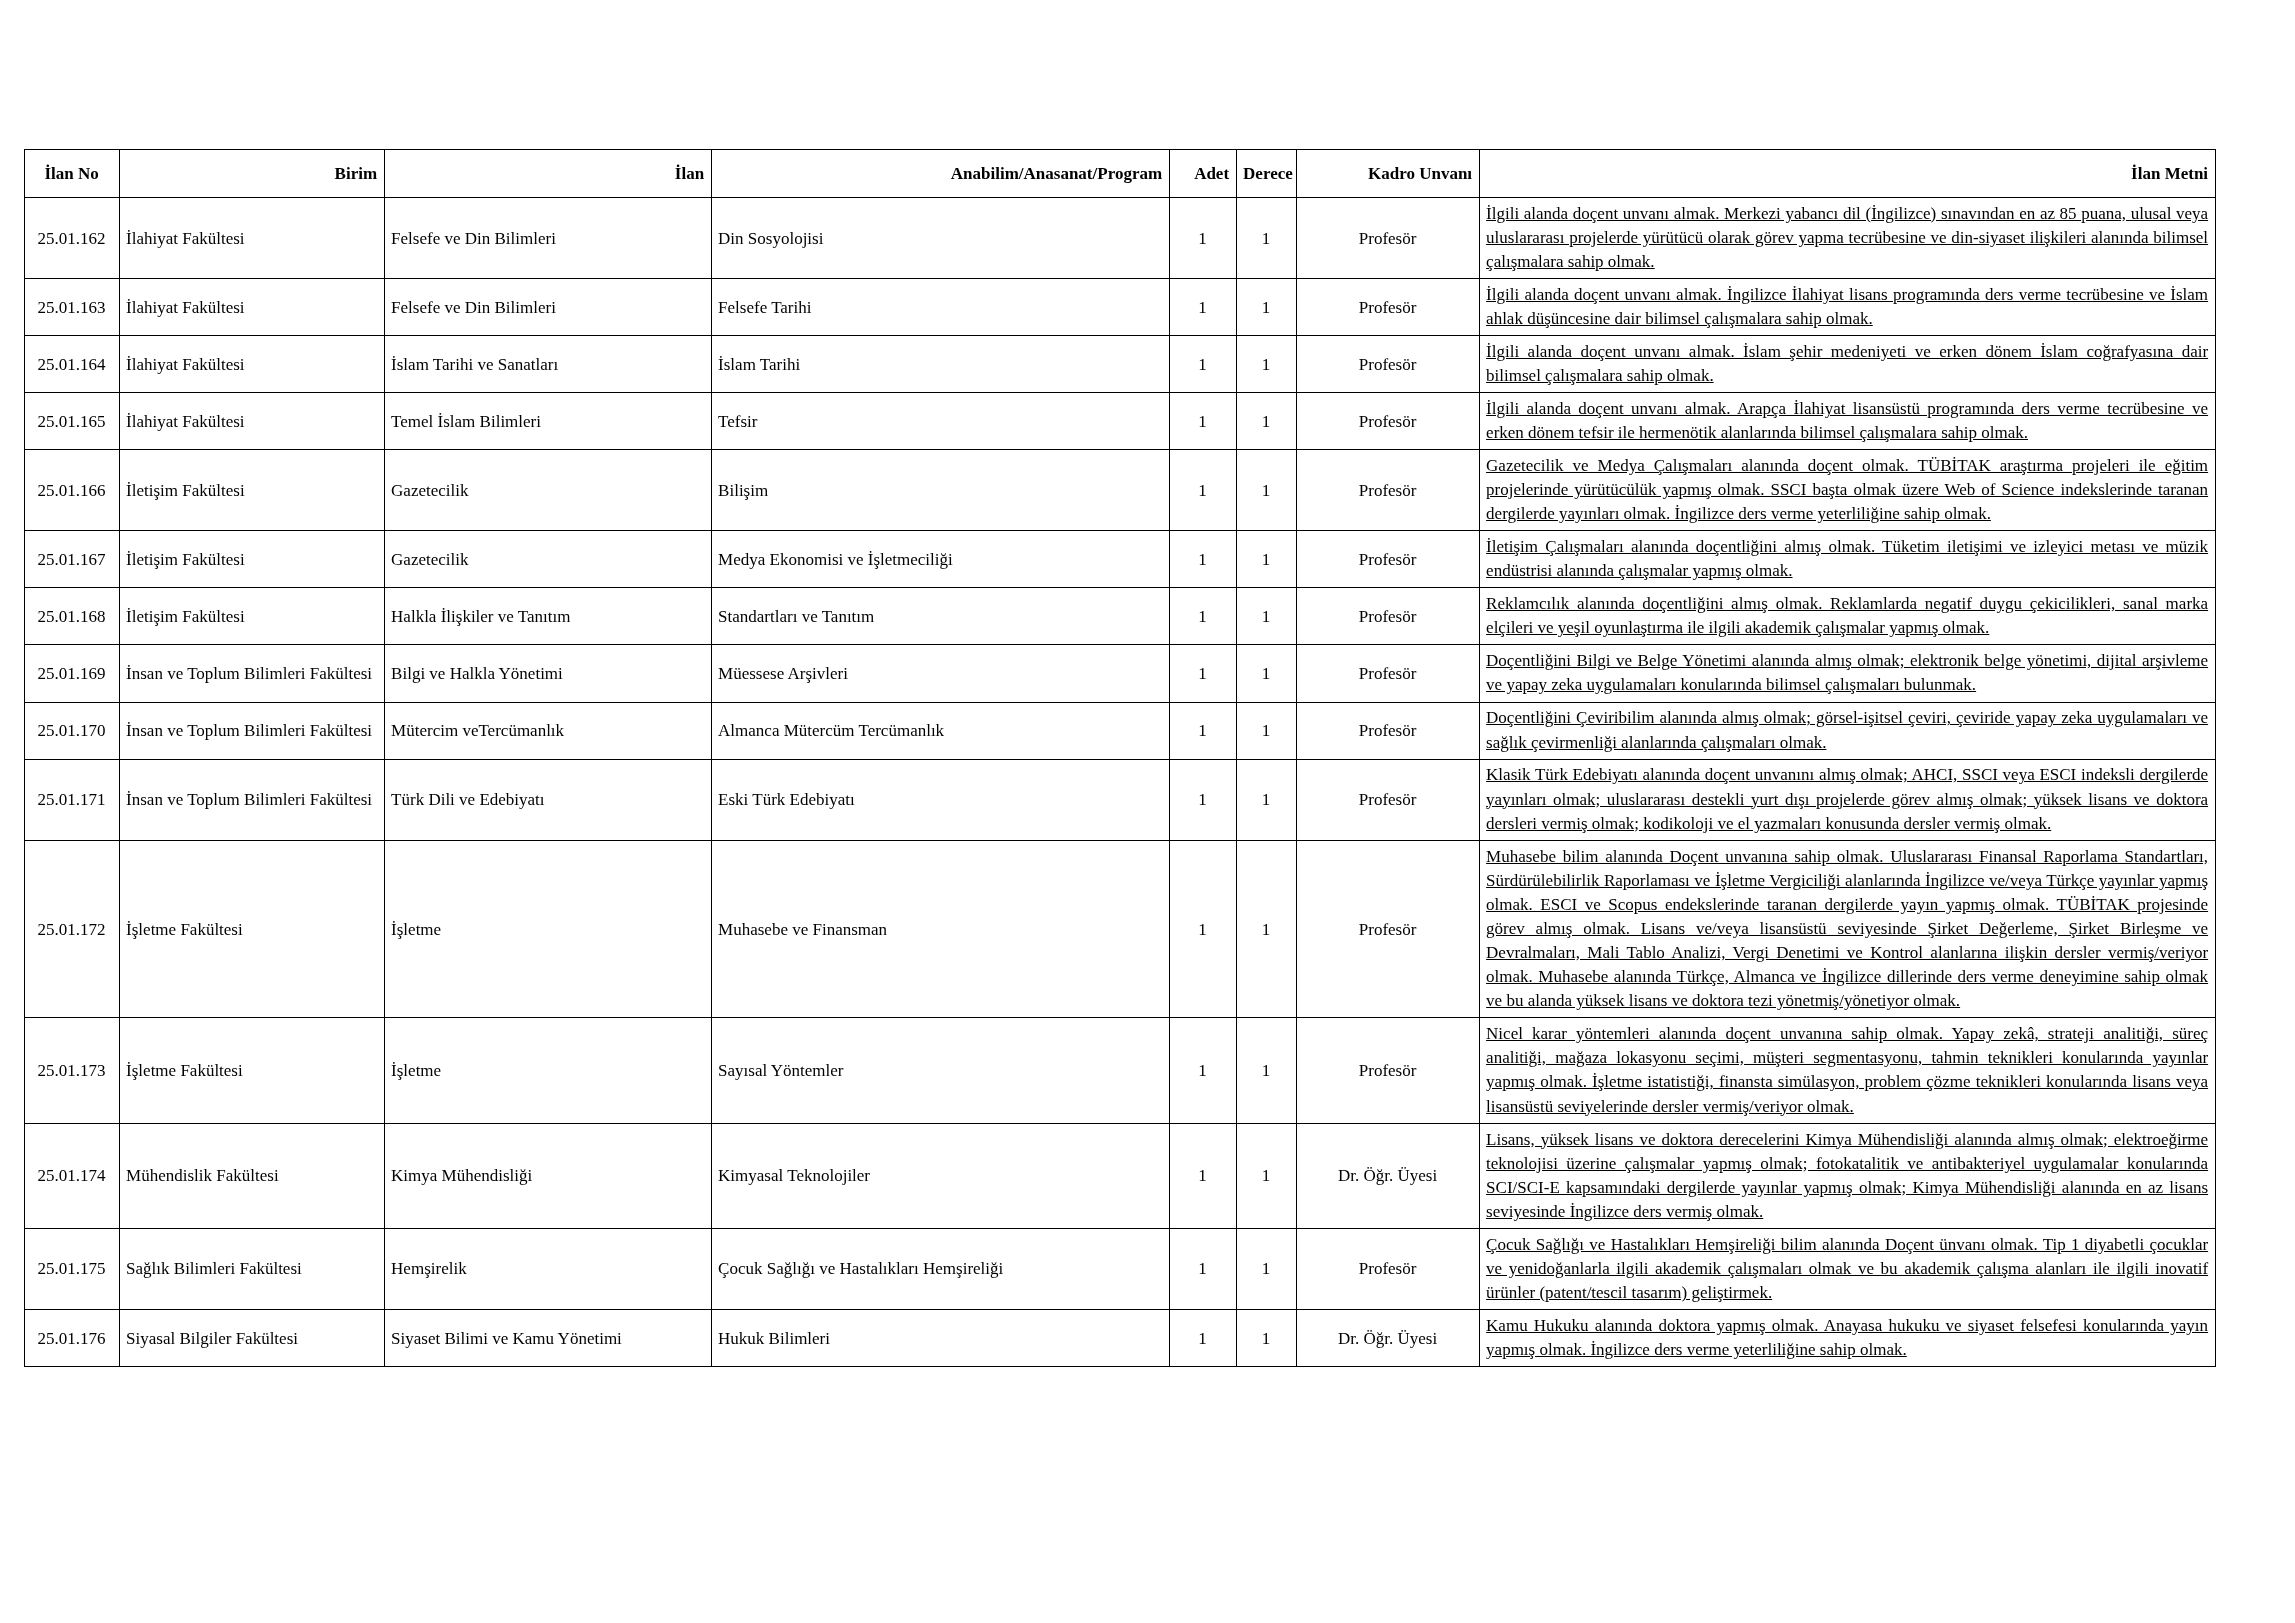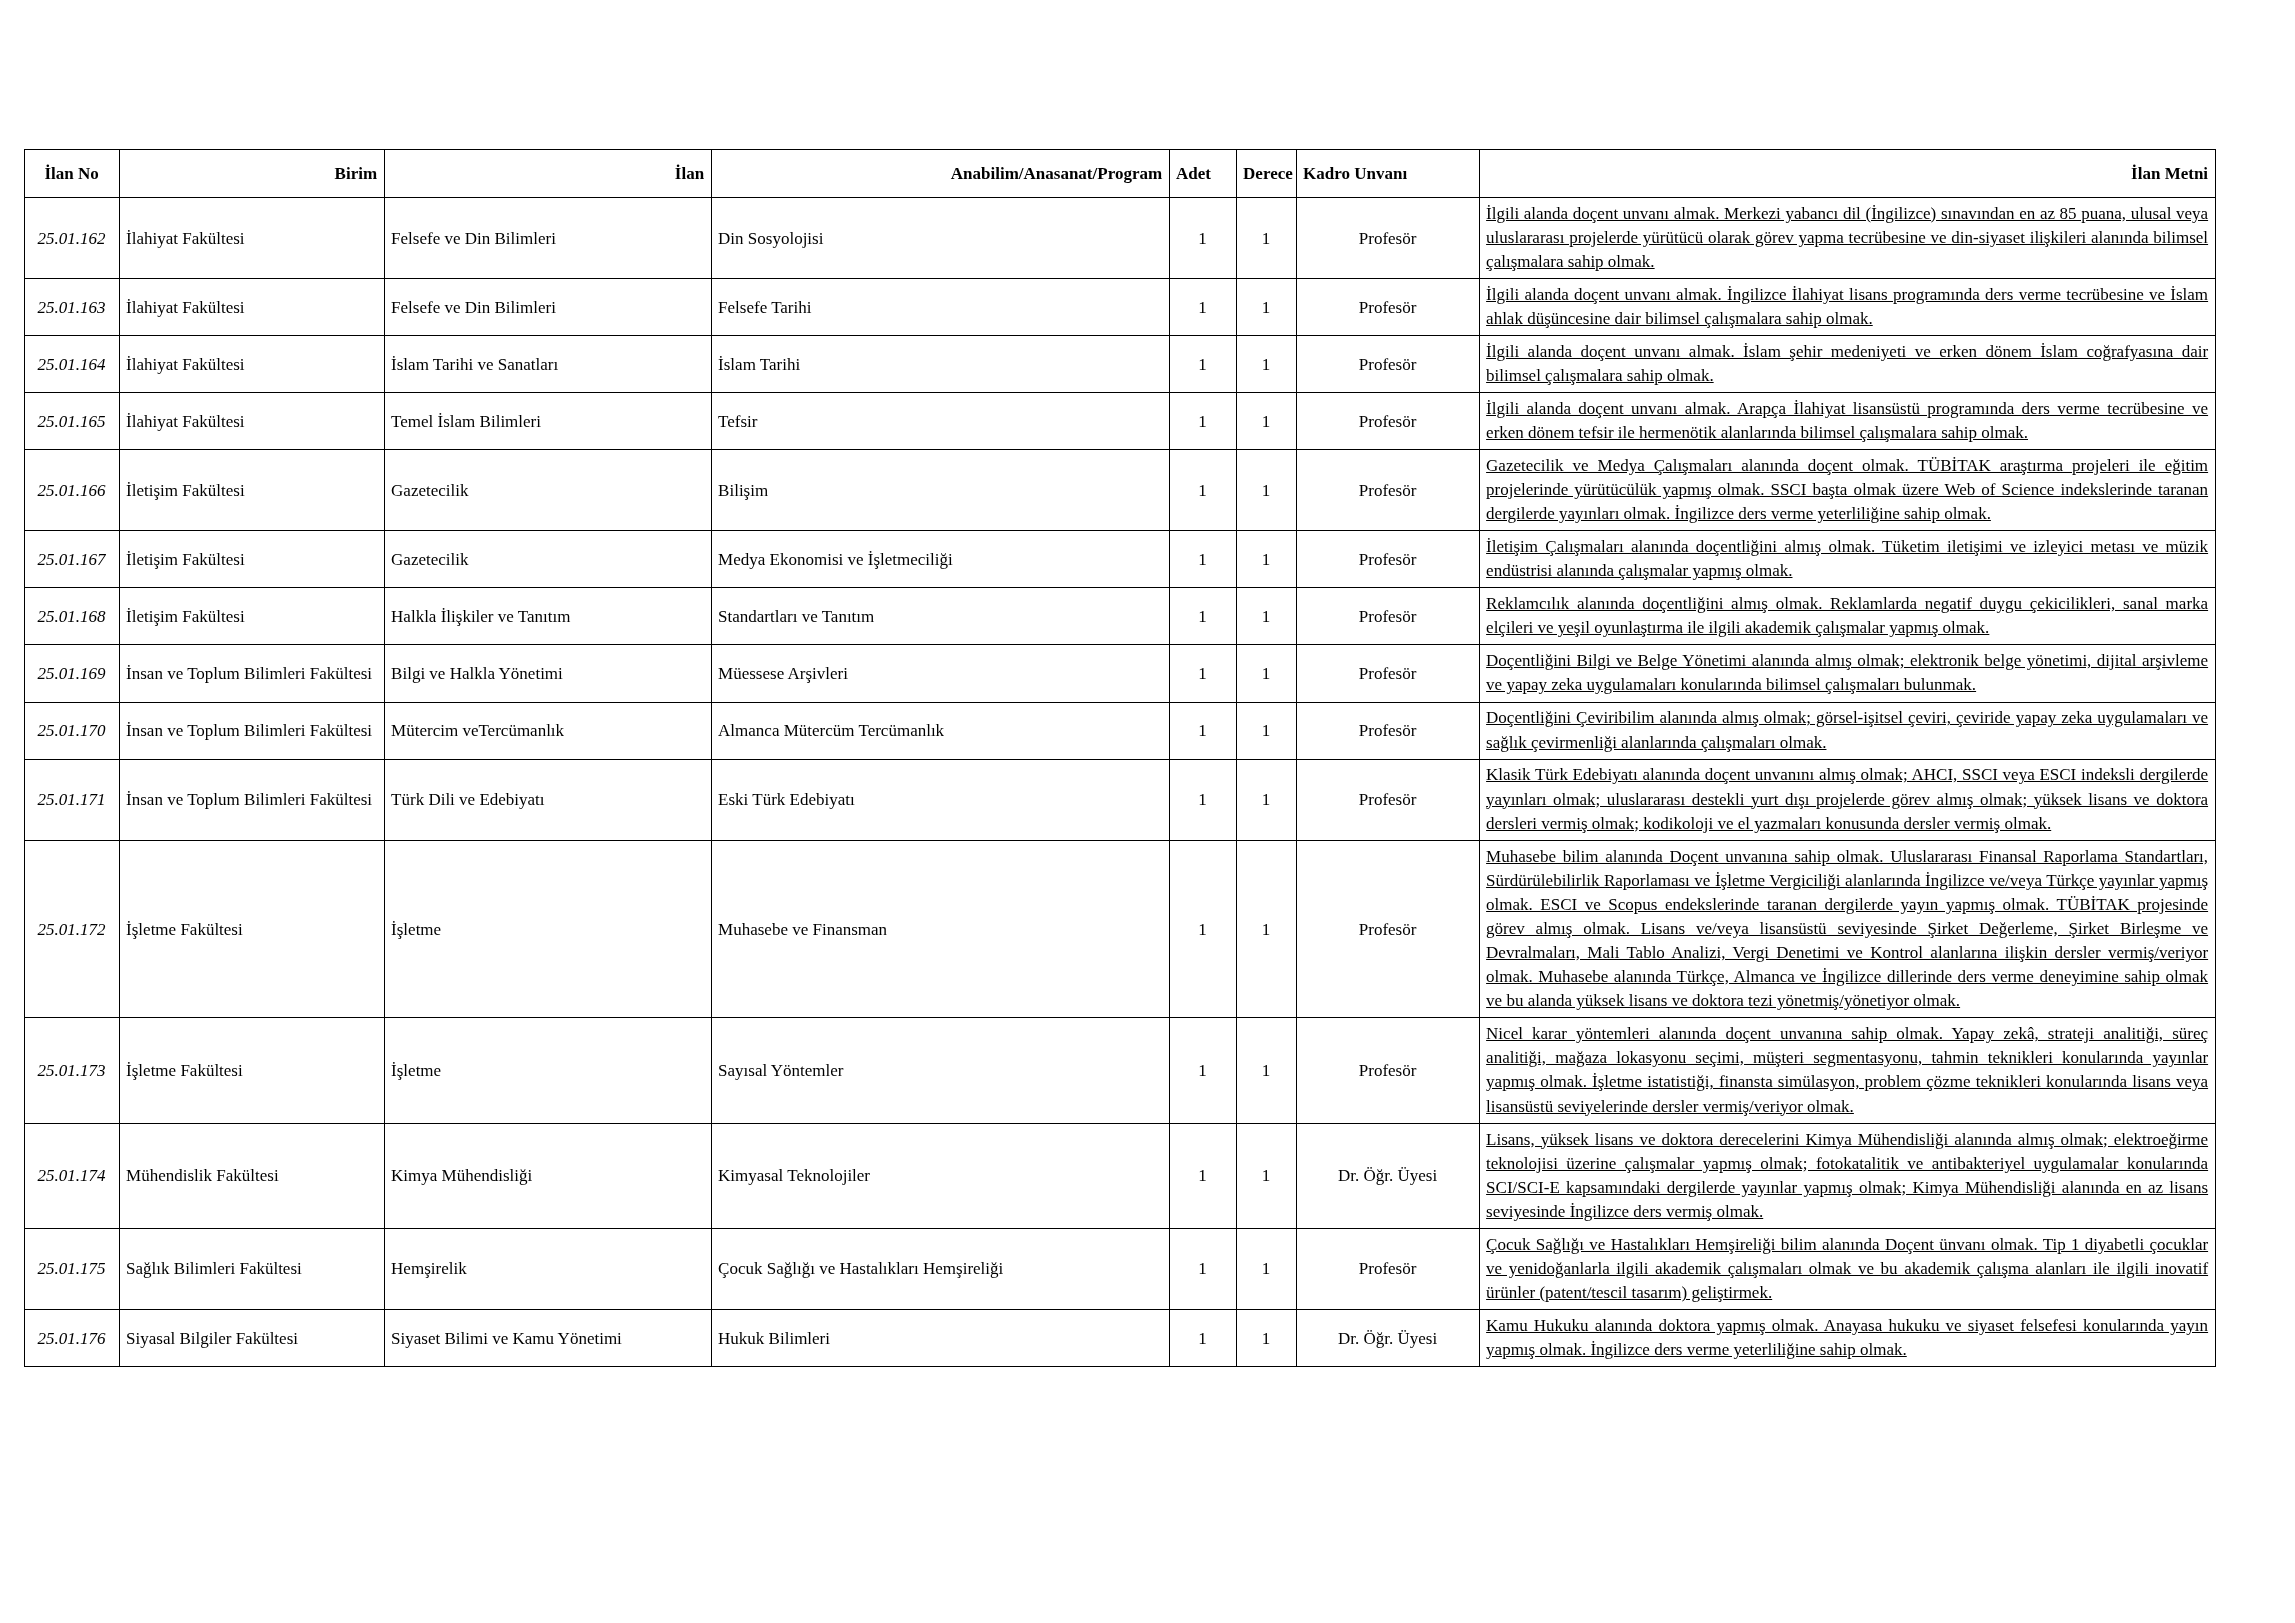--- a/index.html
+++ b/index.html
@@ -37,34 +37,34 @@
     font-weight: bold;
     text-align: right;
     height: 48px;
     padding-top: 5.2px;
     padding-bottom: 5.2px;
     border-bottom-width: 2.6px;
   }
   thead th.c-ilanno { text-align: center; padding-left: 2.6px; padding-right: 2.6px; }
   thead th.c-adet,
   thead th.c-derece,
-  thead th.c-unvan { text-align: left; }
+  thead th.c-unvan { text-align: right; }
 
   
   col.w-ilanno  { width: 95px; }
   col.w-birim   { width: 265px; }
   col.w-bolum   { width: 327px; }
   col.w-program { width: 458px; }
   col.w-adet    { width: 67px; }
   col.w-derece  { width: 60px; }
   col.w-unvan   { width: 183px; }
   col.w-metni   { width: 736px; }
 
   tbody td { font-size: 17px; }
-  td.c-ilanno { text-align: center; white-space: nowrap; padding-left: 2.6px; padding-right: 2.6px; font-style: italic; }
+  td.c-ilanno { text-align: center; white-space: nowrap; padding-left: 2.6px; padding-right: 2.6px; }
   td.c-adet, td.c-derece { text-align: center; }
   td.c-unvan { text-align: center; white-space: nowrap; }
   td.c-metni {
     text-align: justify;
     text-align-last: left;
     vertical-align: top;
     line-height: 1.42;
     padding: 5.9px 7.9px 5.9px 7.9px;
     hyphens: none;
     text-decoration: underline;

